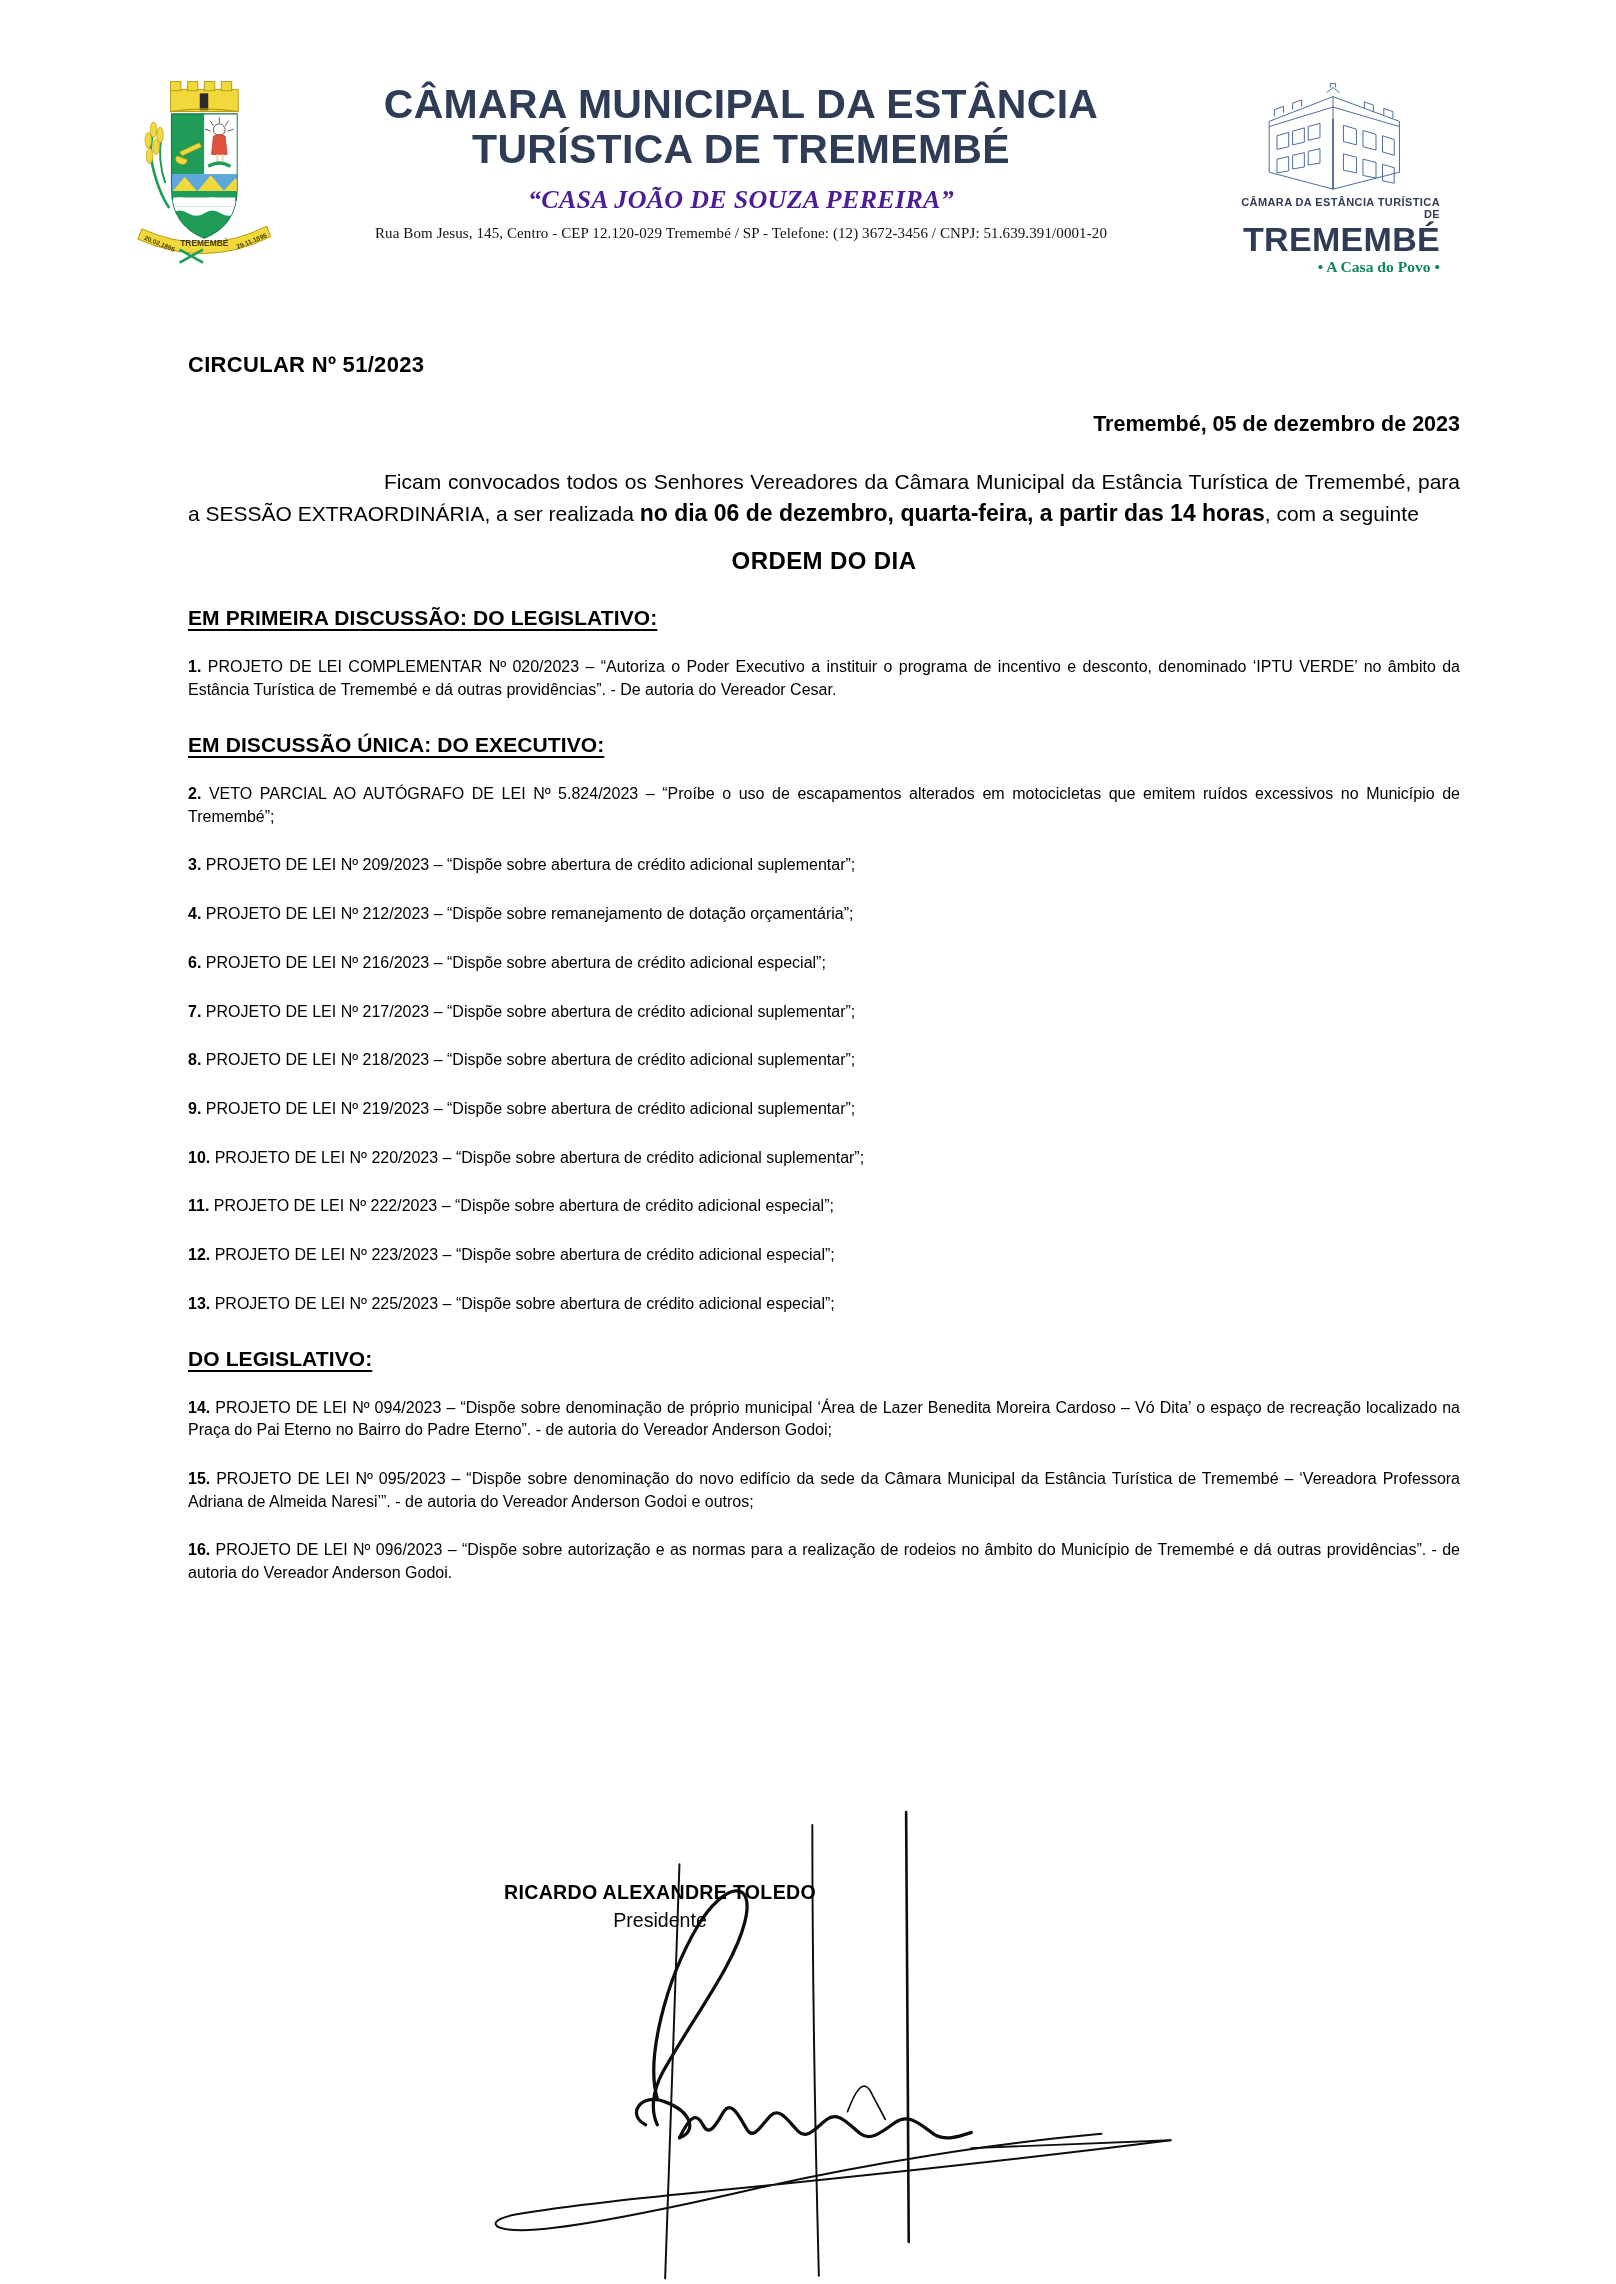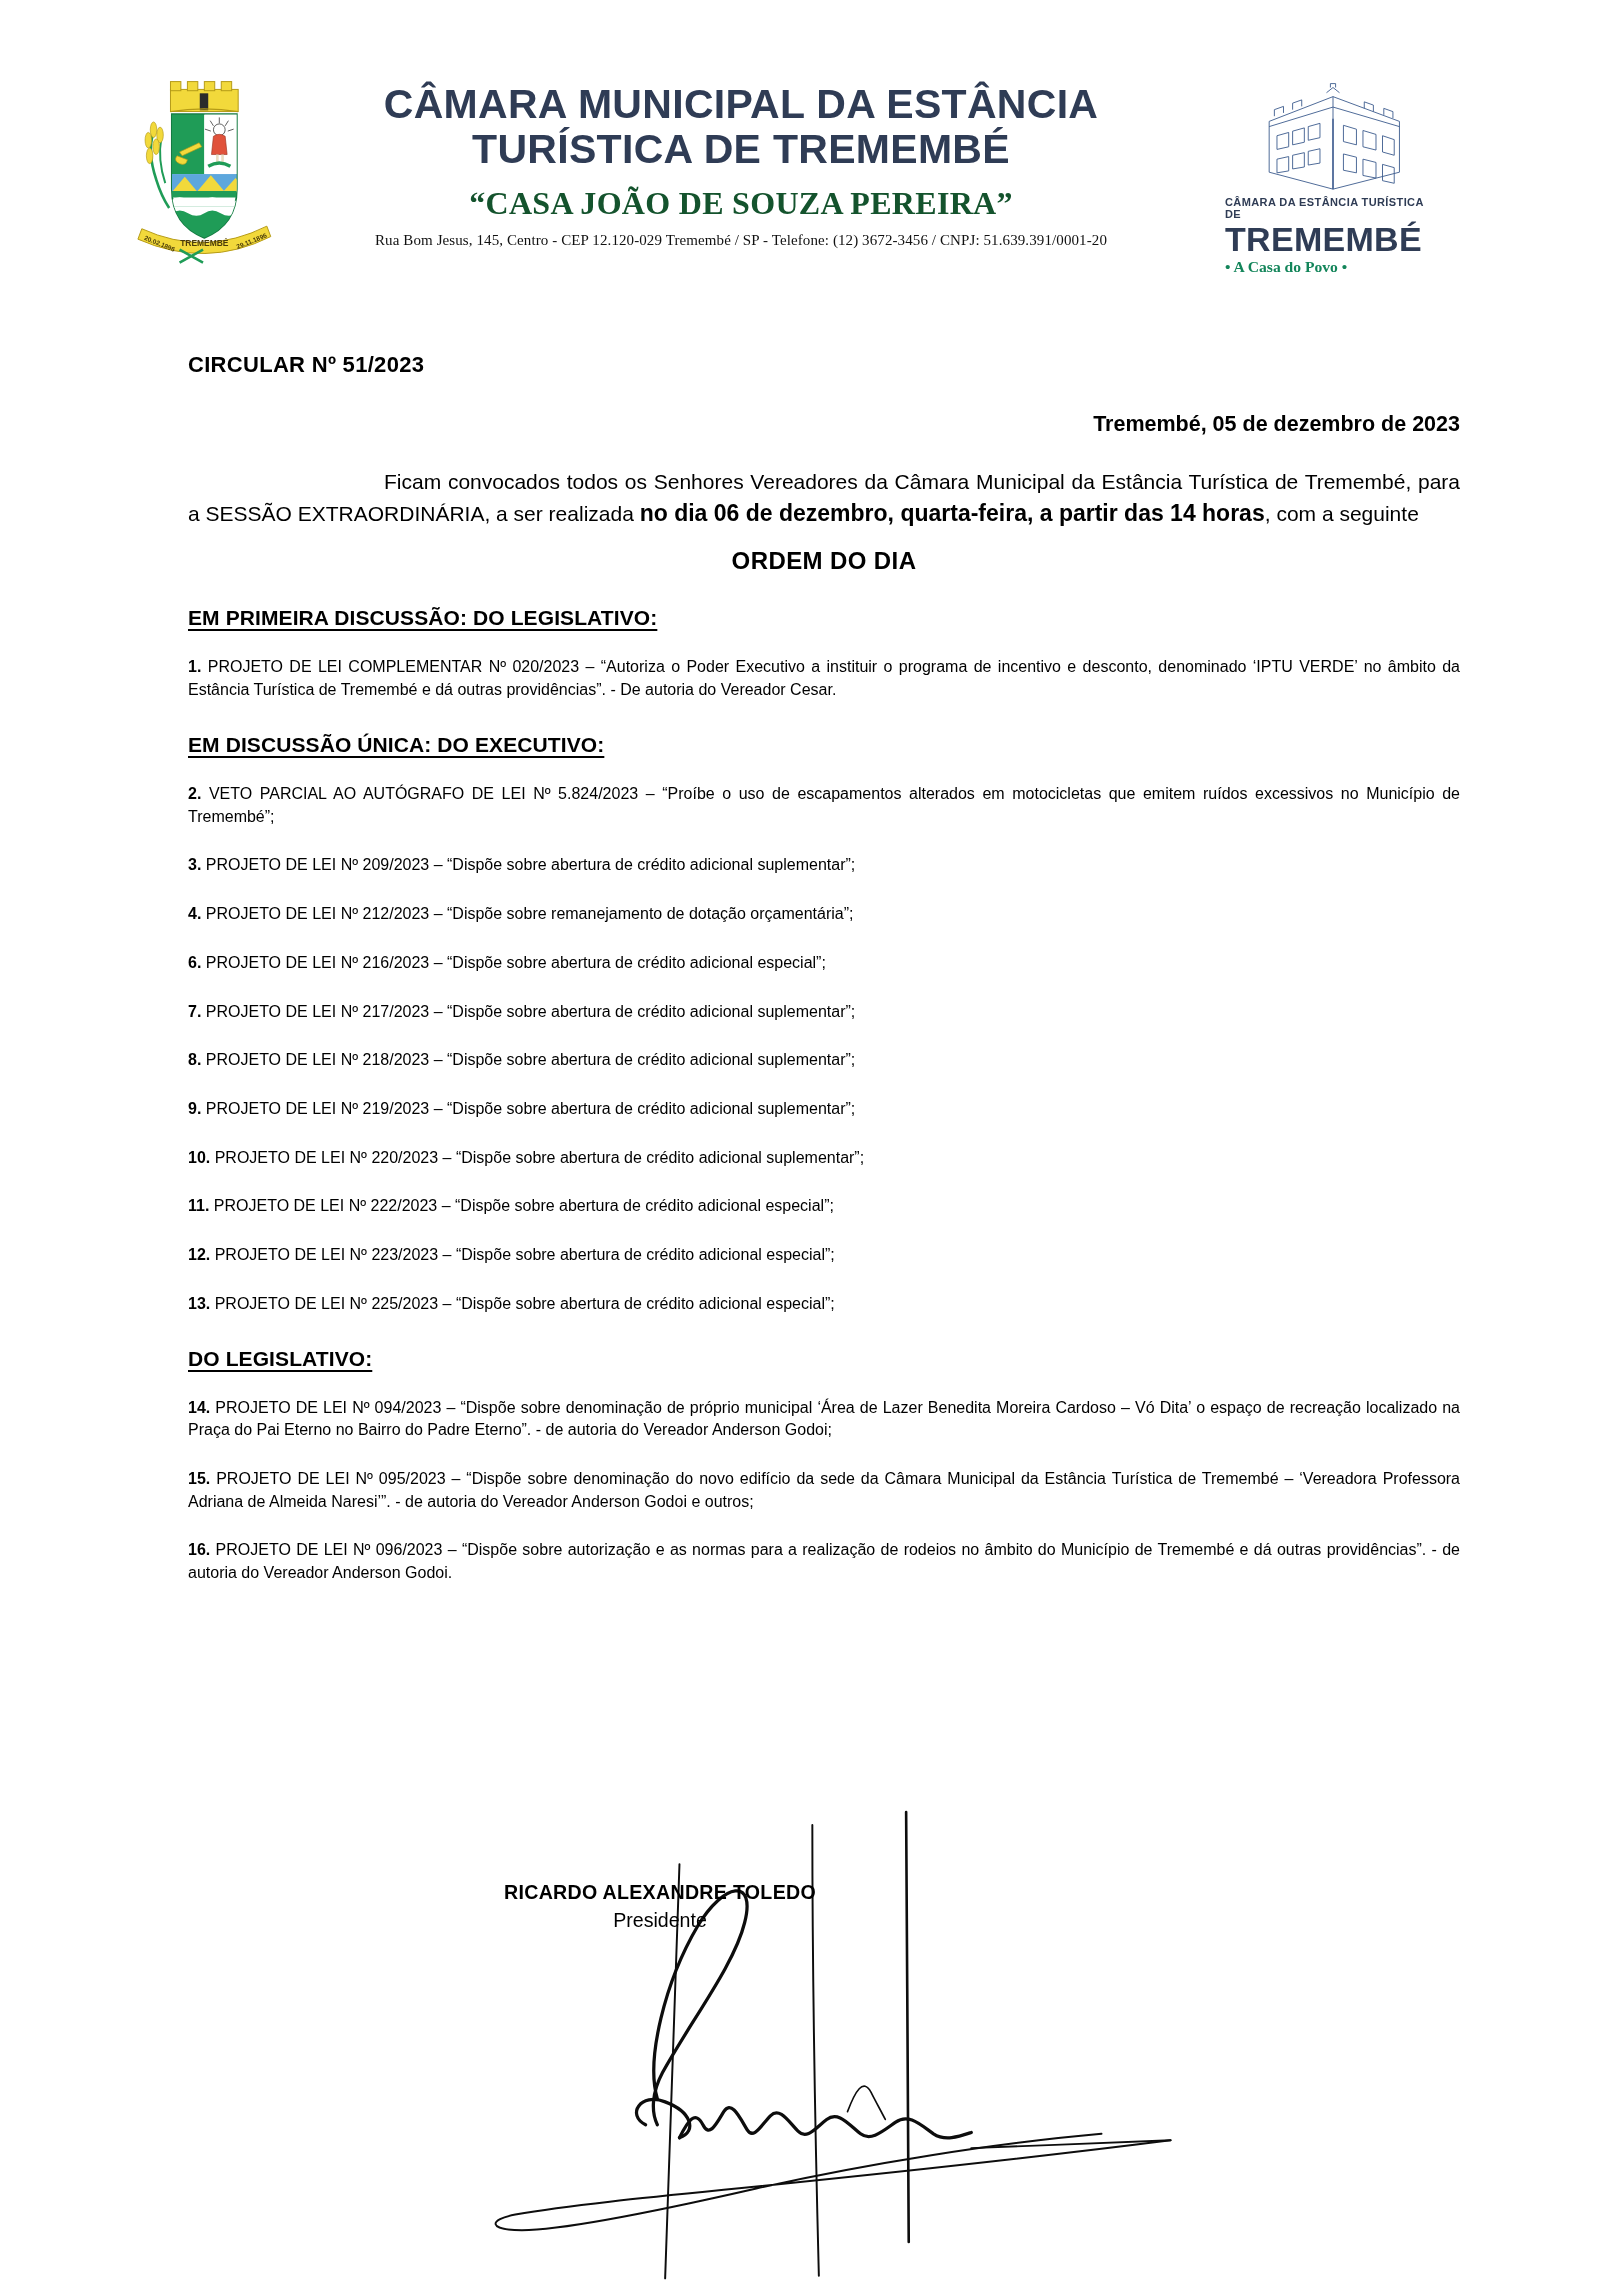--- a/index.html
+++ b/index.html
@@ -45,40 +45,41 @@
     font-family: "Liberation Sans", sans-serif;
     font-weight: bold;
     font-size: 41px;
     line-height: 1.08;
     letter-spacing: 0.3px;
     color: #2f3c55;
     margin: 0;
   }
   .org-motto {
     font-family: "Liberation Serif", serif;
-    font-weight: bold;
-    font-size: 32px;
-    color: #14532d;
+    font-style: italic;
+    font-weight: bold;
+    font-size: 26px;
+    color: #4c1d95;
     margin-top: 14.3px;
     letter-spacing: 0.3px;
   }
   .org-address {
     font-family: "Liberation Serif", serif;
     font-size: 15px;
     color: #111111;
     margin-top: 10px;
     letter-spacing: 0.1px;
     white-space: nowrap;
   }
   .right-logo {
     position: absolute;
     left: 1225px;
     top: 13px;
     width: 215px;
-    text-align: left;
+    text-align: right;
   }
   .rl-building {
     width: 196px;
     height: 114px;
     margin: 0 auto;
   }
   .rl-line1 {
     font-size: 11px;
     font-weight: bold;
     color: #2f3c55;

